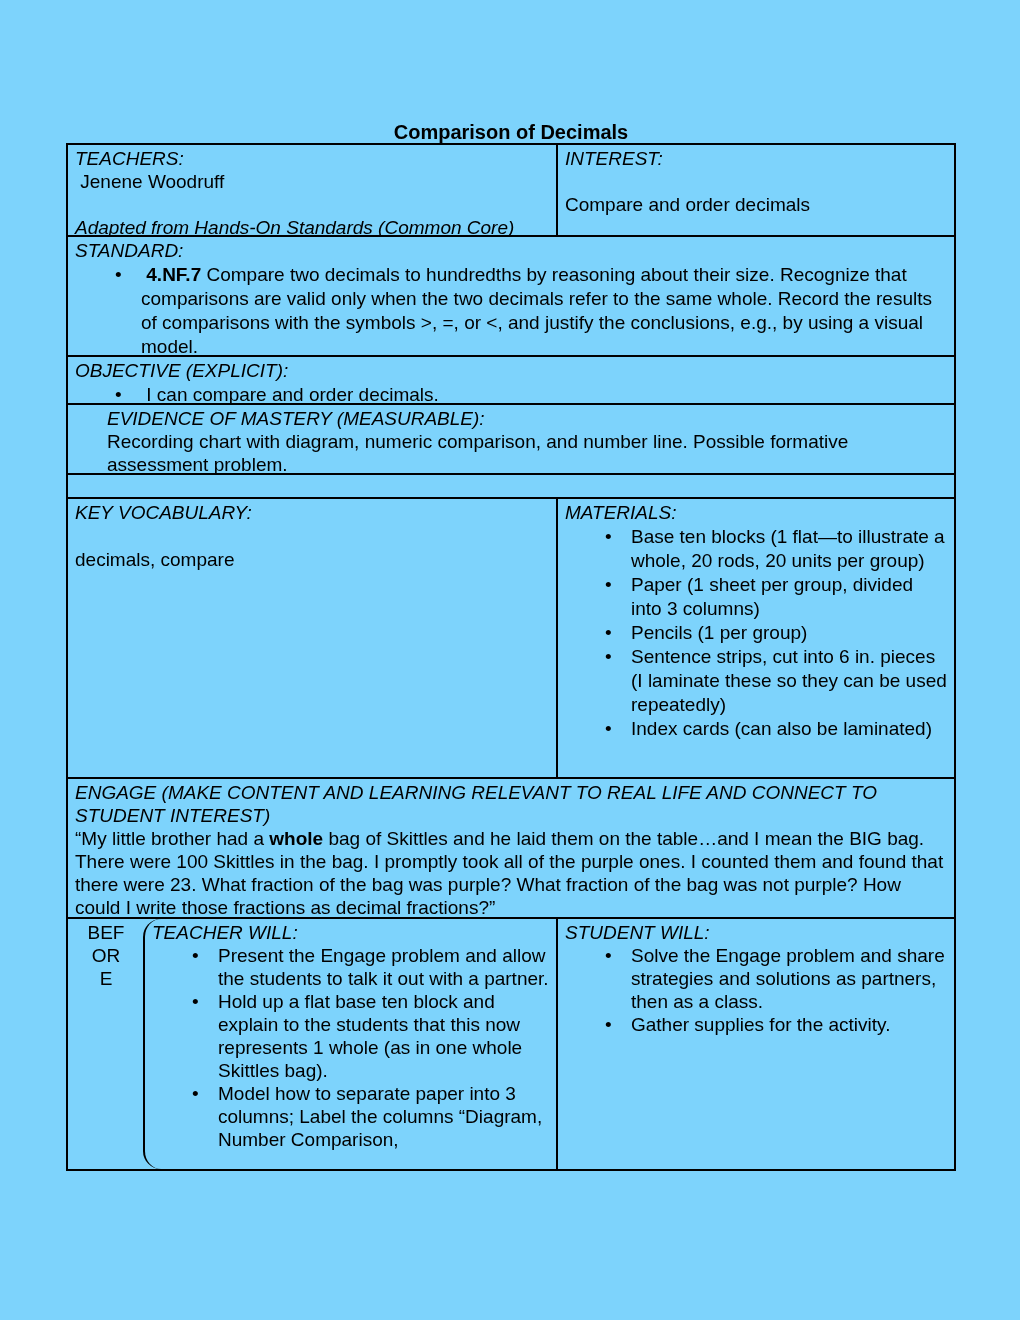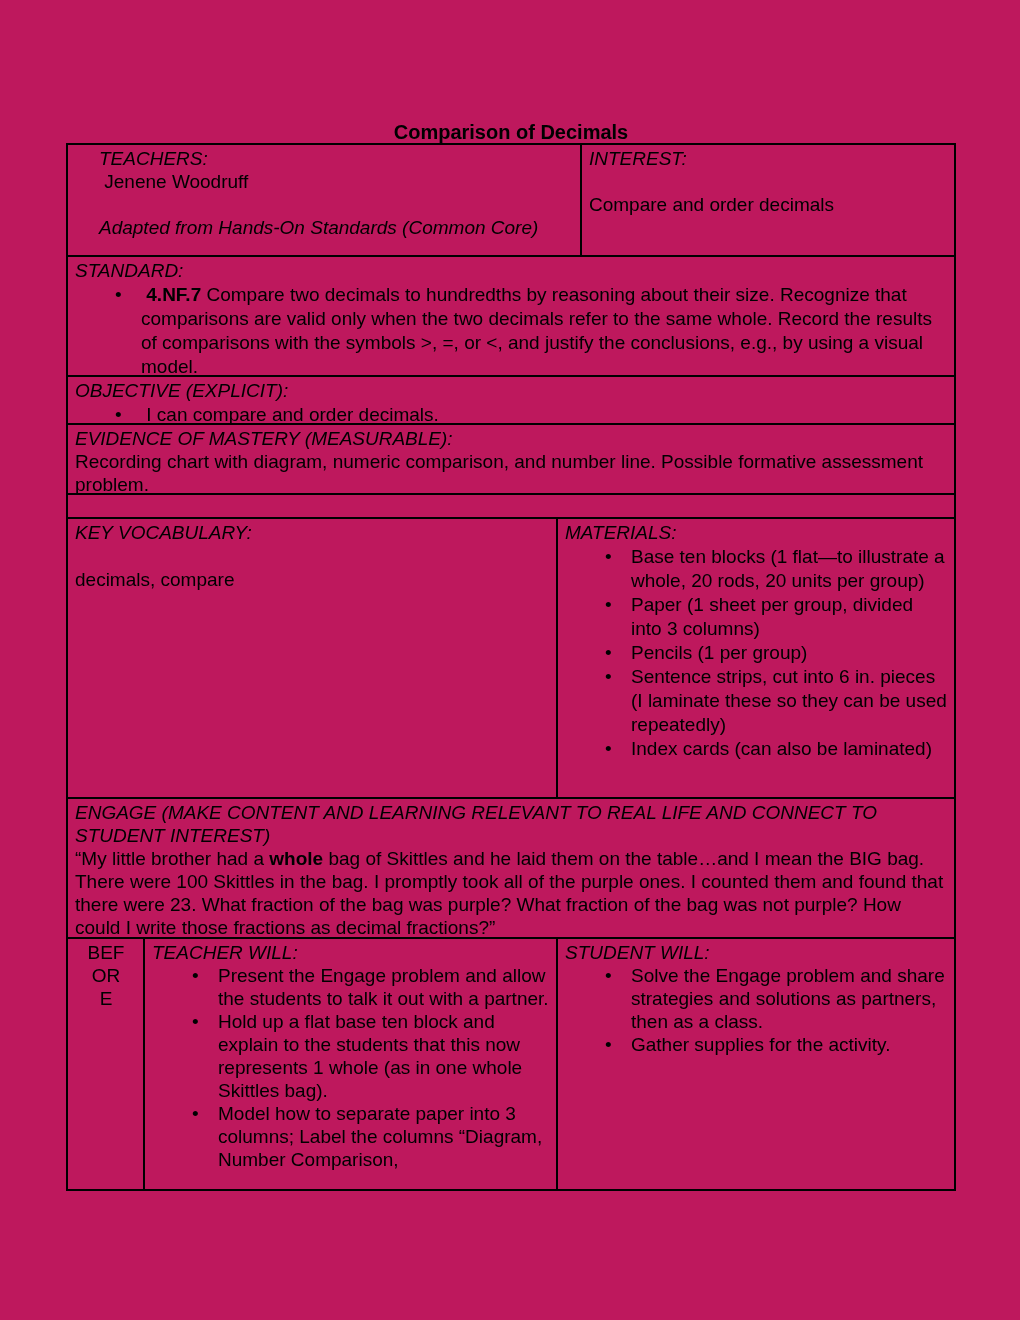--- a/index.html
+++ b/index.html
@@ -1,41 +1,41 @@
 <!DOCTYPE html>
 <html><head>
 <meta charset="utf-8">
 <style>
   * { margin:0; padding:0; box-sizing:border-box; }
   html,body { background:#fff; }
   .page {
     position:relative;
     width:1020px; height:1320px;
-    background:#be185d;
+    background:#7dd3fc;
     font-family:"Liberation Sans","DejaVu Sans",sans-serif;
     font-size:19px; line-height:24px; color:#000;
     overflow:hidden;
   }
   .content { padding:121px 64px 0 66px; }
   .title {
     font-weight:bold; font-size:20px; line-height:22px;
     text-align:center; height:22px;
   }
   .lp { border:2px solid #000; width:890px; }
   .row { display:flex; border-top:2px solid #000; overflow:hidden; }
   .lp > .row:first-child { border-top:none; }
   .cell { padding:2px 6px 0 7px; overflow:hidden; flex:1 1 auto; }
   .cell + .cell { border-left:2px solid #000; }
   .wA { width:488px; flex:0 0 488px; }
   .wP { width:75px;  flex:0 0 75px; }
-  .wT { width:413px; flex:0 0 413px; }
-  .r1 { height:110px;  line-height:23px;padding-left:24px; }
+  .wT { width:413px; flex:0 0 413px;border-radius:18px; }
+  .r1 { height:90px;  line-height:23px; }
   .r2 { height:120px; }
   .r3 { height:48px; }
-  .r4 { height:70px;  line-height:23px; }
+  .r4 { height:70px;  line-height:23px;padding-left:32px; }
   .rsp{ height:24px; }
   .r5 { height:280px; }
   .r6 { height:140px; line-height:23px; }
   .r7 { height:252px; line-height:23px; }
   .h { font-style:italic; }
   .b { font-weight:bold; }
   .pre { white-space:pre-wrap; }
   .blank { height:23px; }
   .bullet { display:flex; padding-left:40px; }
   .dot { flex:0 0 26px; }

